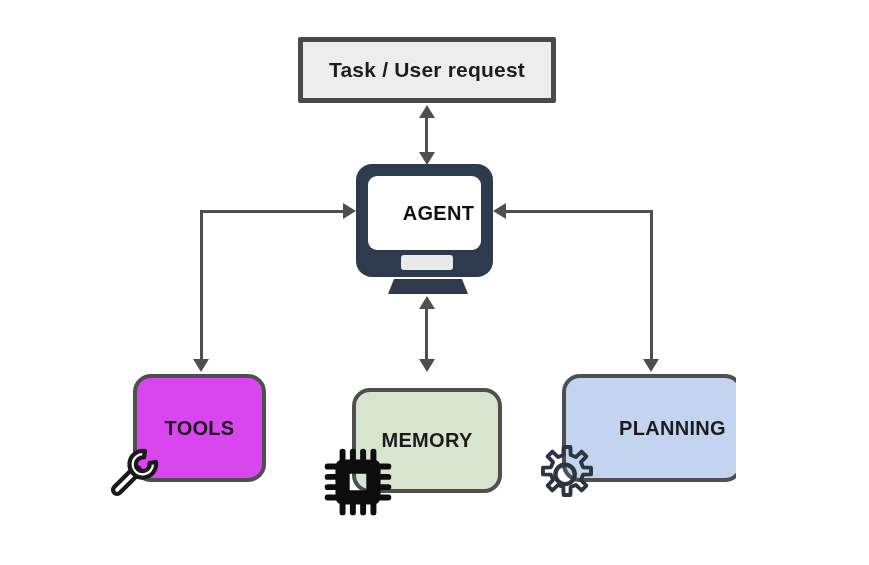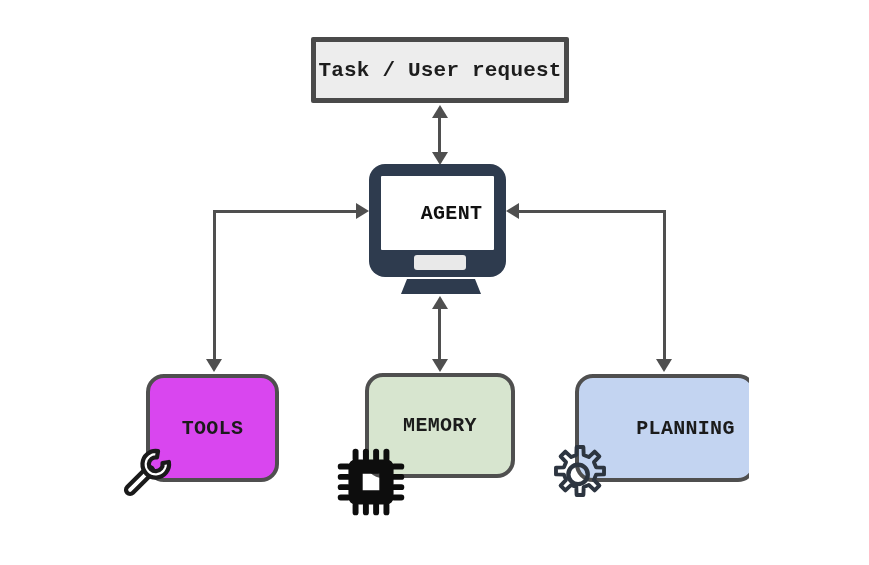--- a/index.html
+++ b/index.html
@@ -1,23 +1,22 @@
 <!DOCTYPE html>
 <html><head>
 <meta charset="utf-8">
 <style>
   * { margin:0; padding:0; box-sizing:border-box; }
   html,body { background:#ffffff; }
   .canvas {
     position:relative;
     width:736px; height:565px;
     background:#ffffff;
-    font-family:Liberation Mono, monospace;
+    font-family:Liberation Sans, sans-serif;
     overflow:hidden;
-    margin-left:13px;
   }
   .abs { position:absolute; }
 
   
   .task-box {
     left:298px; top:37px; width:258px; height:66px;
     background:#ededed; border:5px solid #4a4a4a; border-radius:2px;
     display:flex; align-items:center; justify-content:center;
   }
   .task-box .label { font-size:21px; font-weight:700; color:#1d1d1d; letter-spacing:.2px; }
@@ -43,35 +42,35 @@
   .hR-line { left:506px; top:210px; width:147px; height:3px; }
   .vR-line { left:650px; top:210px; width:3px; height:149px; }
   .vR-head { left:643px; top:359px; }
 
   .v2-line { left:425px; top:307px; width:3px; height:53px; }
   .v2-up   { left:419px; top:296px; }
   .v2-down { left:419px; top:359px; }
 
   
   .monitor-body   { left:356px; top:164px; width:137px; height:113px; background:#2e3b4e; border-radius:16px; }
-  .monitor-screen { left:368px; top:176px; width:113px; height:74px; background:#ffffff; border-radius:1px;
+  .monitor-screen { left:368px; top:176px; width:113px; height:74px; background:#ffffff; border-radius:9px;
                     display:flex; align-items:center; justify-content:center;padding-left:28px; }
   .monitor-screen .label { font-size:20px; font-weight:700; color:#111111; letter-spacing:.3px; }
   .monitor-button { left:401px; top:255px; width:52px; height:15px; background:#e9e9e9; border-radius:3px; }
   .monitor-stand  { left:388px; top:279px; width:80px; height:15px; background:#2e3b4e;
                     clip-path:polygon(6px 0, 74px 0, 80px 100%, 0 100%); }
 
   
   .node {
     position:absolute; border:4px solid #4f4f4f; border-radius:18px;
     display:flex; align-items:center; justify-content:center;
   }
   .node .label { font-size:20px; font-weight:700; color:#1b1b1b; letter-spacing:.3px; }
   .node.tools    { left:133px; top:374px; width:133px; height:108px; }
-  .node.memory   { left:352px; top:373px; width:150px; height:105px; }
+  .node.memory   { left:352px; top:388px; width:150px; height:105px; }
   .node.planning { left:562px; top:374px; width:181px; height:108px; }
 
   
   .icon-wrench { left:99px;  top:440px; width:68px; height:68px; }
   .icon-chip   { left:320px; top:444px; width:76px; height:76px; }
   .icon-gear   { left:536px; top:440px; width:62px; height:62px; }
   .icon-wrench svg, .icon-chip svg, .icon-gear svg { display:block; width:100%; height:100%; }
 </style>
 </head>
 <body>

